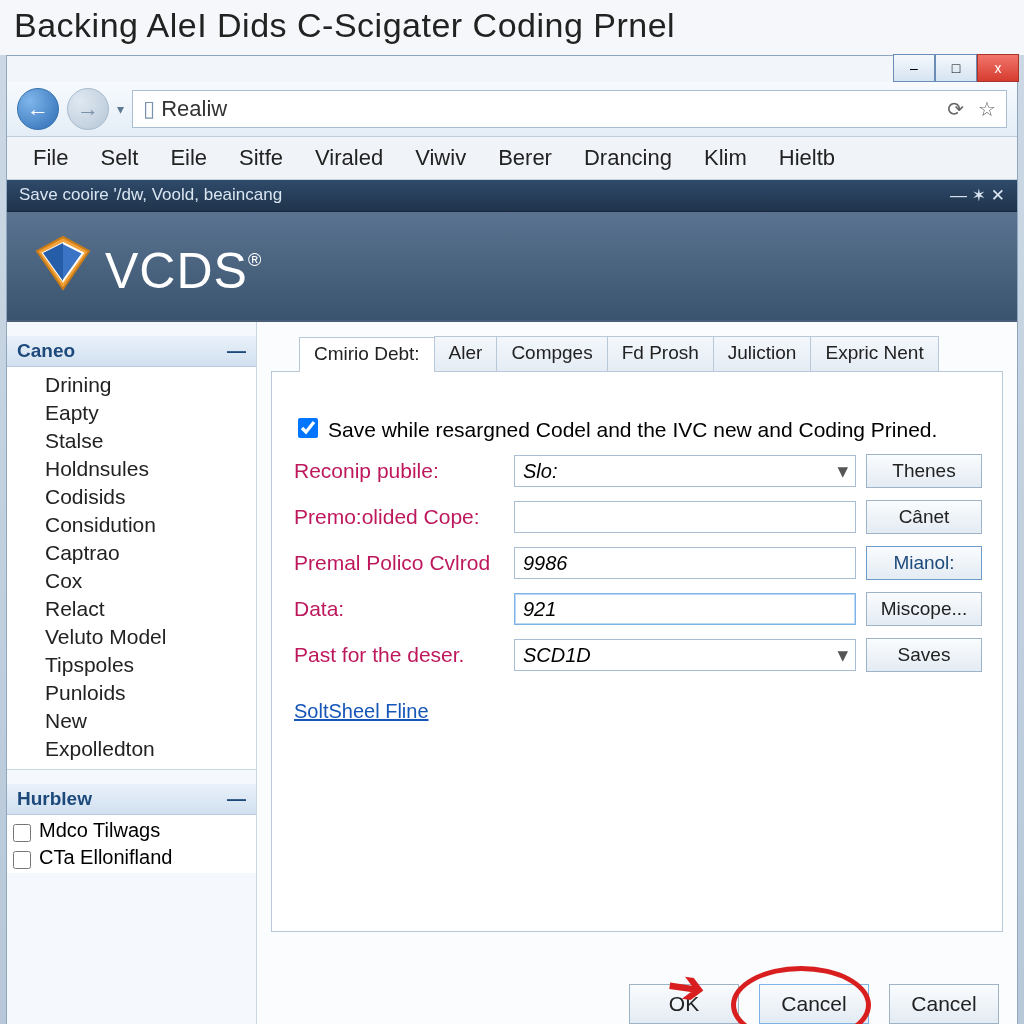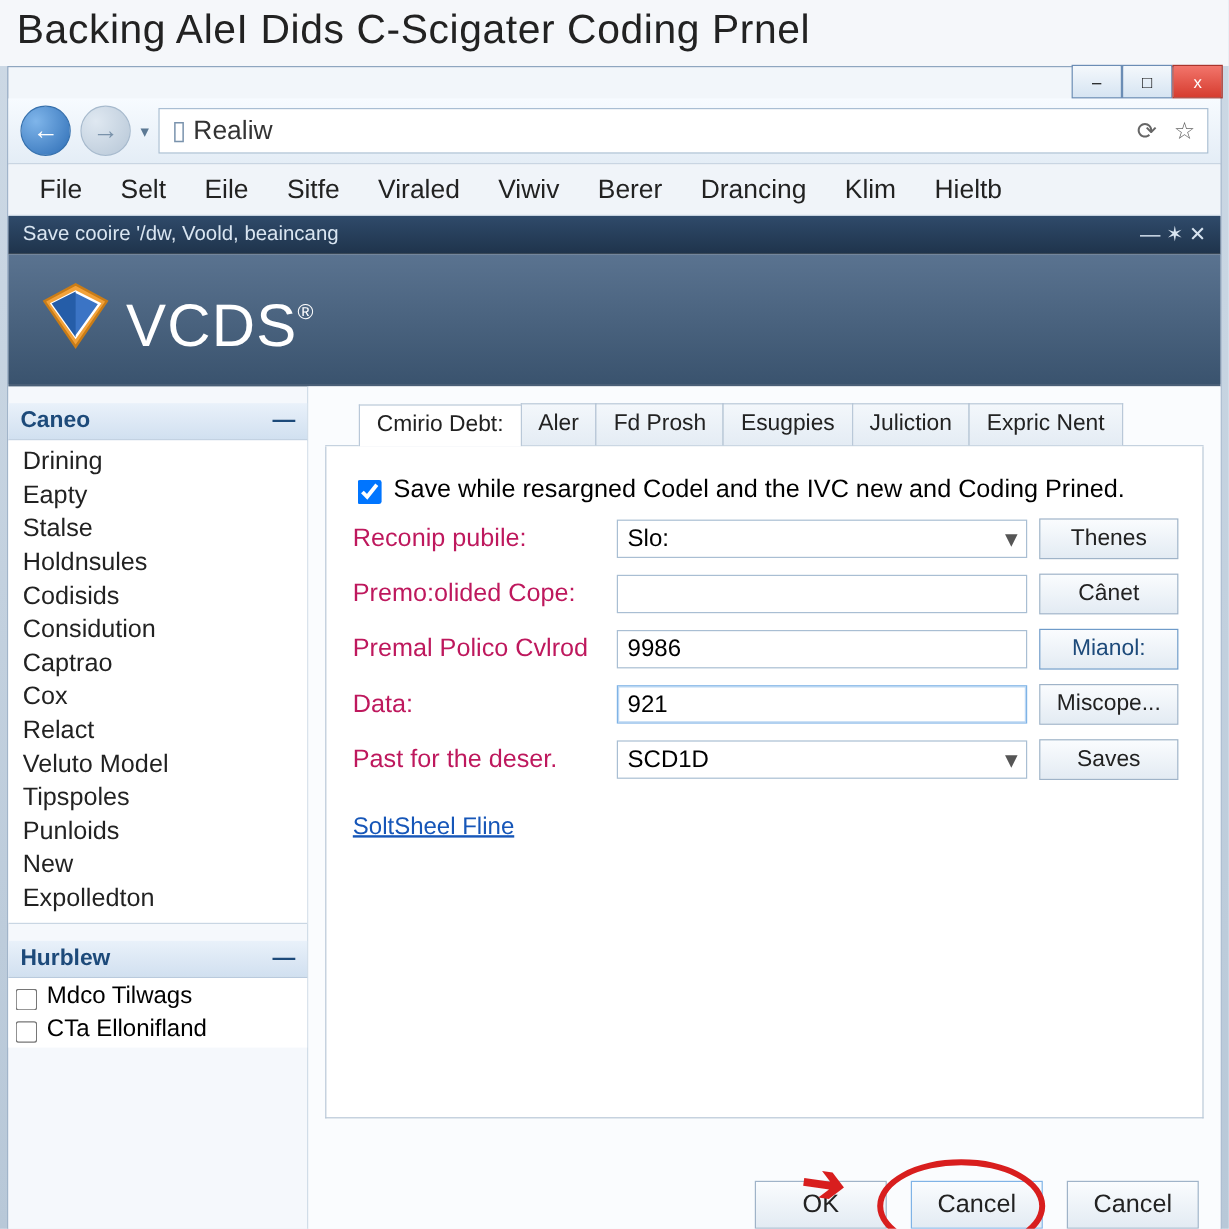--- a/index.html
+++ b/index.html
@@ -114,21 +114,21 @@
     border-bottom:1px solid #b9cadd;
     display:flex; justify-content:space-between; align-items:center;margin-top:14px;
   }
   .side-list {
     background:#fff;
     flex:0 0 auto;
     padding: 4px 0 6px 0;
     border-bottom:1px solid #c9d6e3;
   }
   .side-item {
-    padding: 2px 6px 2px 12px;
+    padding: 2px 6px 2px 38px;
     font-size:21px;
     color:#222;
   }
   .side-check-list {
     background:#fff;
     padding: 2px 4px;
   }
   .side-check {
     display:flex; align-items:flex-end; gap:8px;
     padding: 2px 2px;
@@ -162,23 +162,24 @@
   }
   .tab-body {
     border: 1px solid #b9c8d8;
     border-top: none;
     background: #fff;
     padding: 18px 20px 12px 22px;
     height: 560px;
     position:relative;
   }
   .chk-row {
-    display:flex; align-items:flex-end; gap:10px;
+    display:flex; align-items:flex-start; gap:10px;
     font-size:21px;
     padding: 6px 4px;
+    margin-top: 22px;
   }
   .chk-row input { width:20px; height:20px; }
   .highlight-box {
     border: 4px solid #e1261c;
     padding: 6px 6px;
     margin: 10px 0 14px -6px;
   }
   .form-grid {
     display:grid;
     grid-template-columns: 210px 1fr 116px;
@@ -189,20 +190,21 @@
     margin-top: 6px;
   }
   .form-grid label { color:#be185d; }
   .txt, .sel {
     height: 32px;
     border: 1px solid #a9bed3;
     background:#fff;
     padding: 2px 8px;
     font-size:20px;
     width: 100%;
+    font-style: italic;
   }
   .sel-wrap { position:relative; }
   .sel-wrap::after {
     content:"▾"; position:absolute; right:8px; top:4px; color:#555; pointer-events:none;
   }
   .btn {
     height: 34px;
     border: 1px solid #9fb3c8;
     background: linear-gradient(#fafcfe,#e3ebf3);
     font-size:19px;
@@ -333,22 +335,22 @@
           <input type="checkbox" style="">
           <span>CTa Ellonifland</span>
         </label>
       </div>
     </div>
 
     <div class="main">
       <div class="tab-strip">
         <div class="tab active">Cmirio Debt:</div>
         <div class="tab">Aler</div>
+        <div class="tab">Compges</div>
         <div class="tab">Fd Prosh</div>
-        <div class="tab">Esugpies</div>
         <div class="tab">Juliction</div>
         <div class="tab">Expric Nent</div>
       </div>
 
       <div class="tab-body">
 
         <label class="chk-row">
           <input type="checkbox" checked="" style="">
           <span>Save while resargned Codel and the IVC new and Coding Prined.</span>
         </label>

